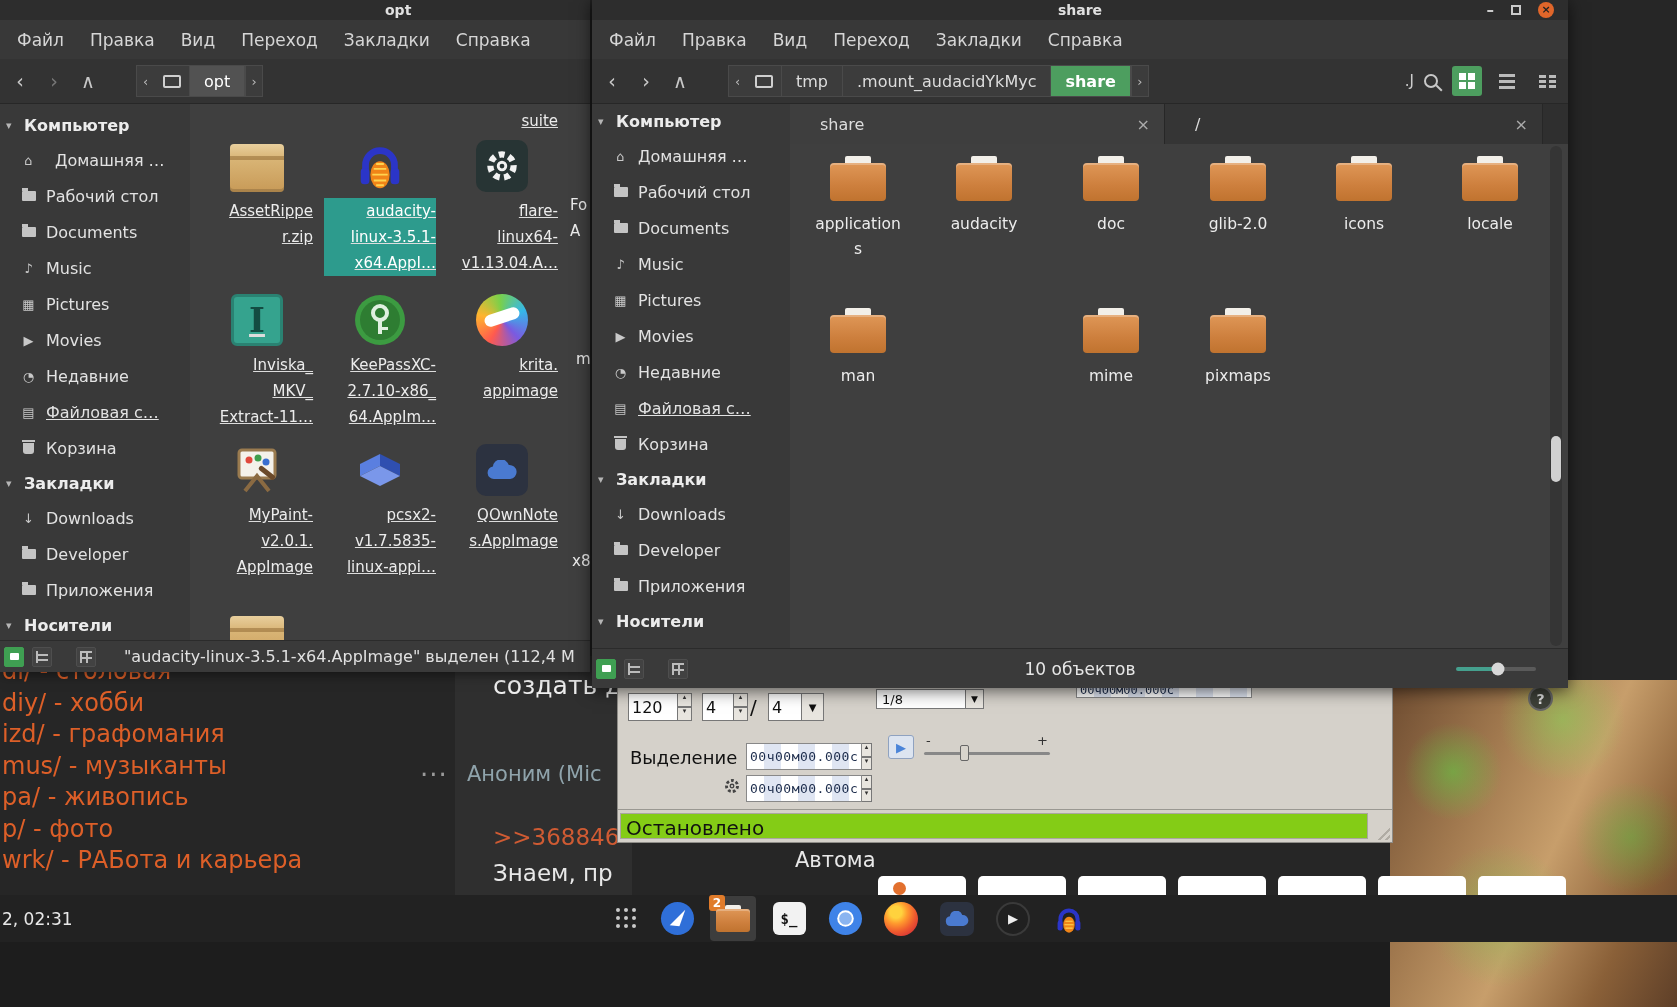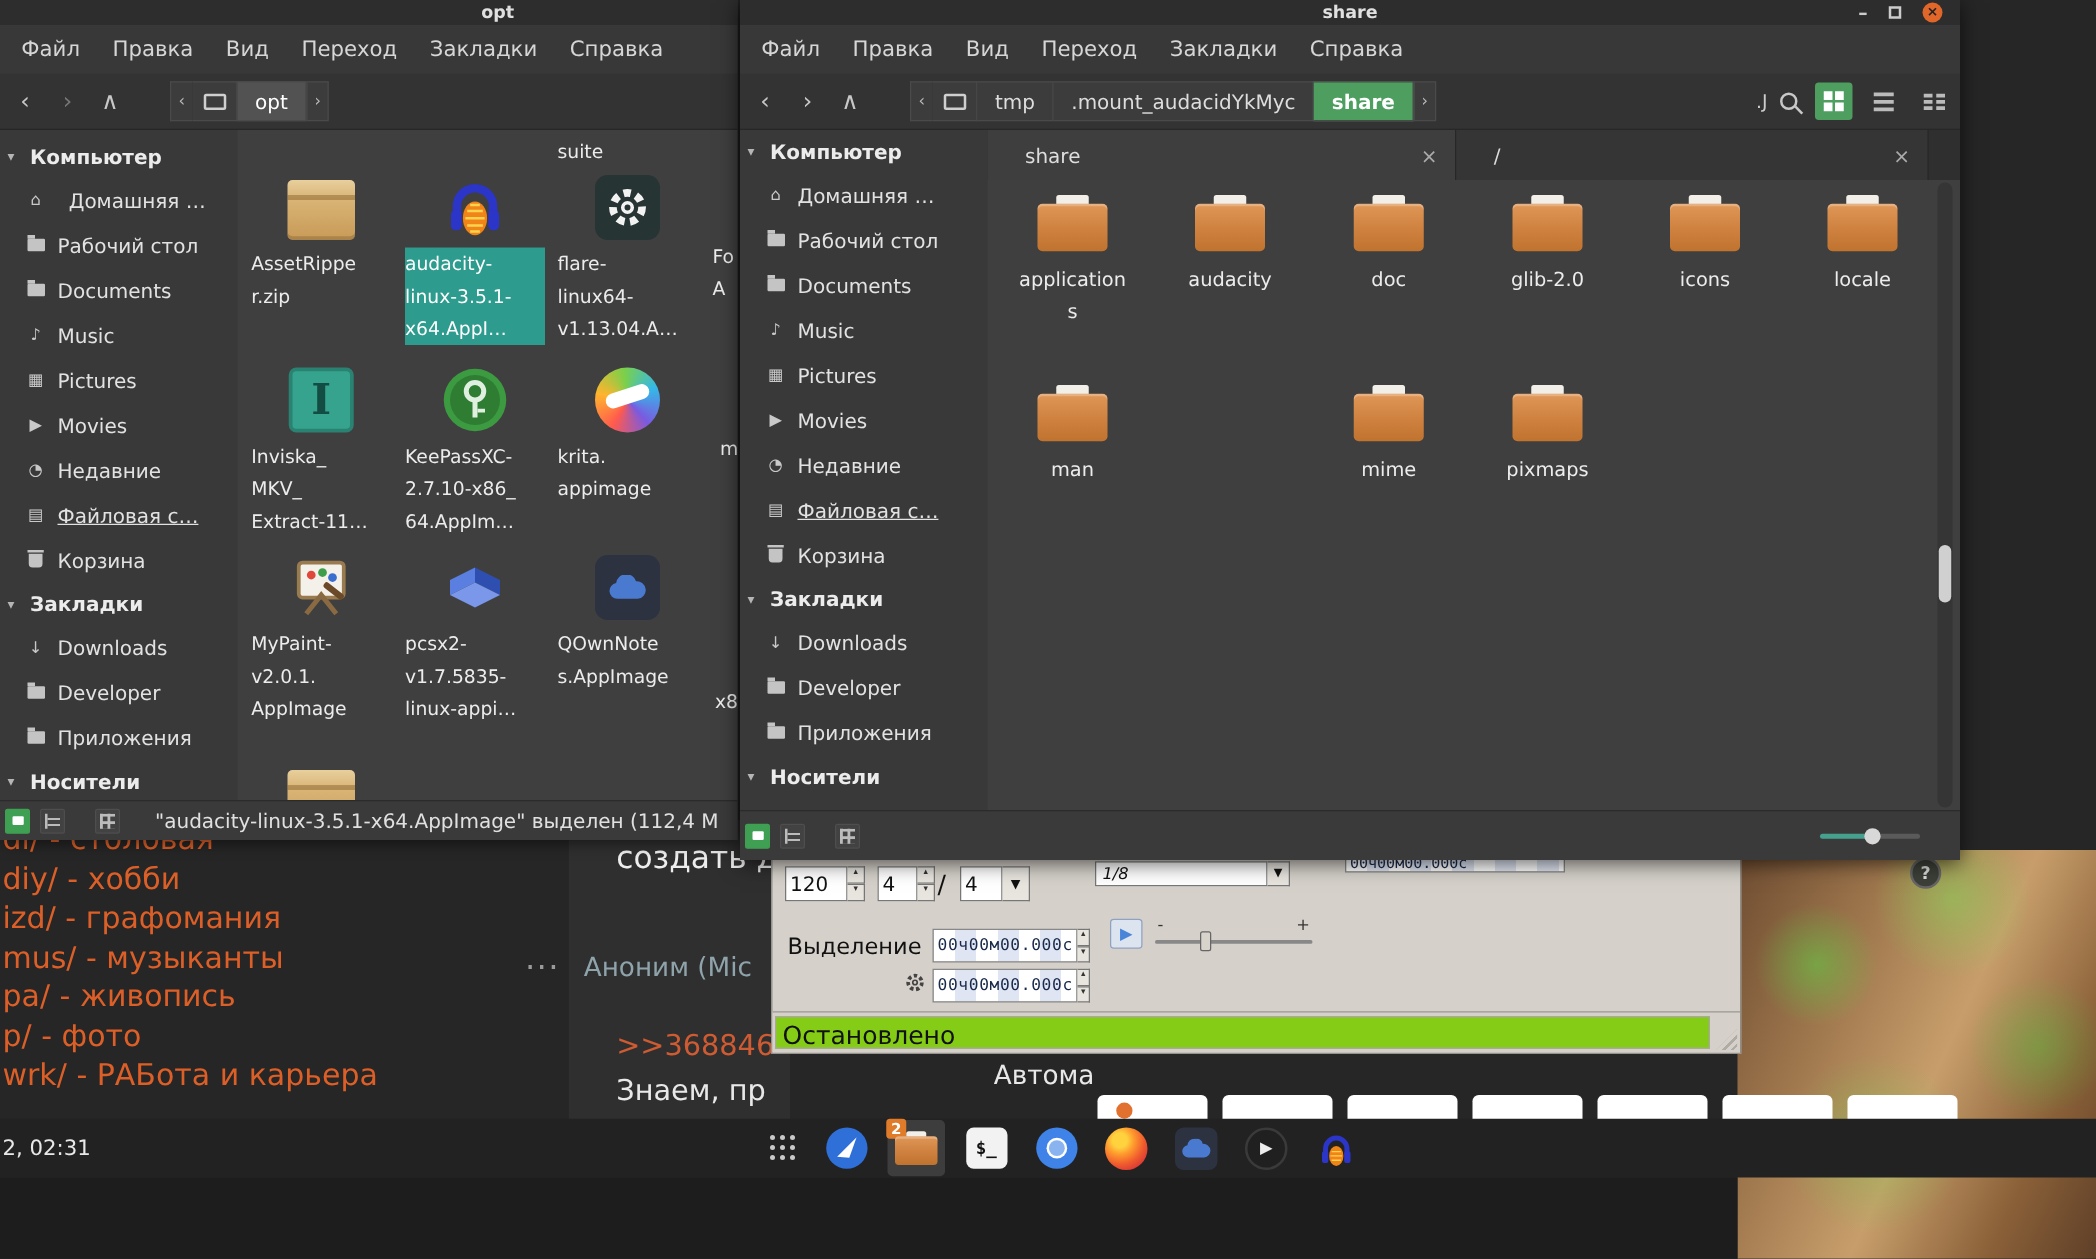--- a/index.html
+++ b/index.html
@@ -92,21 +92,21 @@
   .islot { width:17px; height:16px; display:flex; align-items:center; justify-content:center; flex:none;
     color:#c9c9c9; font-size:13px; }
   .mfold { width:14px; height:10px; background:#c4c4c4; border-radius:1px; position:relative; }
   .mfold::before { content:""; position:absolute; top:-3px; left:0; width:6px; height:3px; background:#c4c4c4; }
   .mtrash { width:11px; height:11px; background:#c4c4c4; border-radius:0 0 3px 3px; position:relative; }
   .mtrash::before { content:""; position:absolute; top:-3px; left:-1px; width:13px; height:2px; background:#c4c4c4; }
   .u { text-decoration:underline; }
 
   .fileview { position:absolute; left:190px; top:104px; right:0; bottom:32px; background:#3f3f3f; overflow:hidden; }
   #right-win .fileview { left:198px; top:144px; bottom:40px; }
-  .fitem { position:absolute; width:112px; text-align:left; }
+  .fitem { position:absolute; width:112px; text-align:right;text-decoration:underline; }
   .ficon { height:64px; display:flex; align-items:flex-end; justify-content:center; }
   .flabel { margin-top:6px; font-size:15px; line-height:26px; color:#ececec; white-space:pre-line; }
   .sel .flabel { background:#2d9b8d; color:#fff; }
   .frag { position:absolute; font-size:15px; color:#ececec; }
   .folditem { position:absolute; width:116px; text-align:center; }
   .bigfolder { width:56px; height:48px; margin:0 auto; position:relative; }
   .bf-tab { position:absolute; left:15px; top:0; width:26px; height:14px; background:#f2efe9; border-radius:2px; }
   .bf-body { position:absolute; left:0; top:7px; width:56px; height:38px; border-radius:4px;
     background:linear-gradient(180deg,#df9757 0%,#cd7f3d 60%,#c0732f 100%);
     box-shadow:inset 0 2px 0 rgba(255,255,255,.25); }
@@ -156,21 +156,21 @@
     font-family:"DejaVu Sans Mono",monospace; font-size:12px; color:#1a2a4a; overflow:hidden; line-height:16px;
     padding:0 3px; background:repeating-linear-gradient(90deg,#fff 0 17px,#dfe5f2 17px 34px); }
   .a-spin, .a-combo { position:absolute; display:flex; height:28px; }
   .a-val { background:#fff; border:1px solid #777; padding:2px 3px; font-size:16px; display:flex; align-items:center; flex:1; }
   .a-steps { width:14px; display:flex; flex-direction:column; }
   .a-steps span { flex:1; border:1px solid #777; border-left:none; font-size:7px; line-height:6px;
     text-align:center; color:#333; background:#e8e5df; }
   .a-drop { width:22px; background:#e8e5df; border:1px solid #777; border-left:none; display:flex;
     align-items:center; justify-content:center; font-size:10px; color:#111; }
   .a-slash { position:absolute; left:132px; top:14px; font-size:20px; color:#111; }
-  .a-snap { position:absolute; left:258px; top:8px; width:156px; height:20px; display:flex;font-style:italic; }
+  .a-snap { position:absolute; left:258px; top:8px; width:108px; height:20px; display:flex; }
   .a-snap .a-val { font-size:13px; padding:0 5px; }
   .a-snap .a-drop { width:18px; font-size:9px; }
   .a-sel-label { position:absolute; left:12px; top:66px; font-size:18px; color:#111; }
   .tfield { position:absolute; width:126px; height:27px; display:flex; }
   .tfield .tval { flex:1; background:repeating-linear-gradient(90deg,#fff 0 17px,#dfe5f2 17px 34px);
     border:1px solid #888; font-family:"DejaVu Sans Mono",monospace; font-size:13px; letter-spacing:.5px;
     color:#1a2a4a; display:flex; align-items:center; padding:0 3px; }
   .a-play { position:absolute; left:270px; top:54px; width:26px; height:24px; background:#dce4f0;
     border:1px solid #8fa2c0; border-radius:3px; display:flex; align-items:center; justify-content:center;
     color:#4a84d8; font-size:13px; }
@@ -768,20 +768,21 @@
   <div class="statusbar">
     <span class="sbtn green">
         <i></i>
       </span>
     <span class="sbtn">
         <span class="treeico"></span>
       </span>
     <span class="sbtn" style="margin-left:16px">
         <span class="gridico"></span>
       </span>
+    <span class="centerstatus">10 объектов</span>
     <span class="zoomtrack">
         <span class="zoomthumb"></span>
       </span>
   </div>
 </div>
 
 <div id="taskbar">
   <span id="clock">2, 02:31</span>
   <span id="appgridwrap">
       <span class="appgrid"></span>

